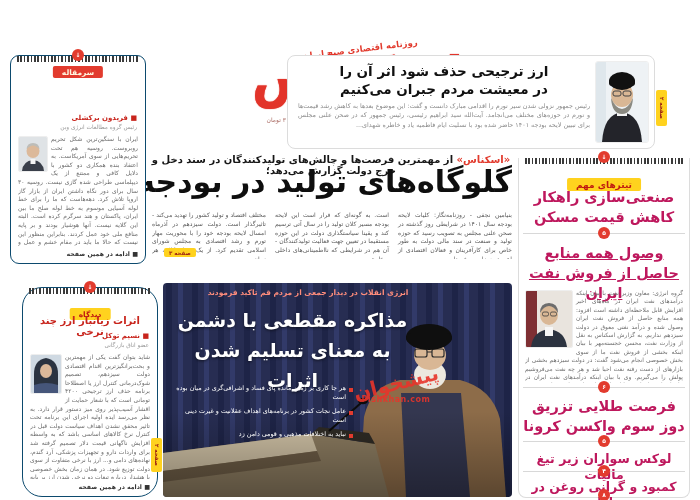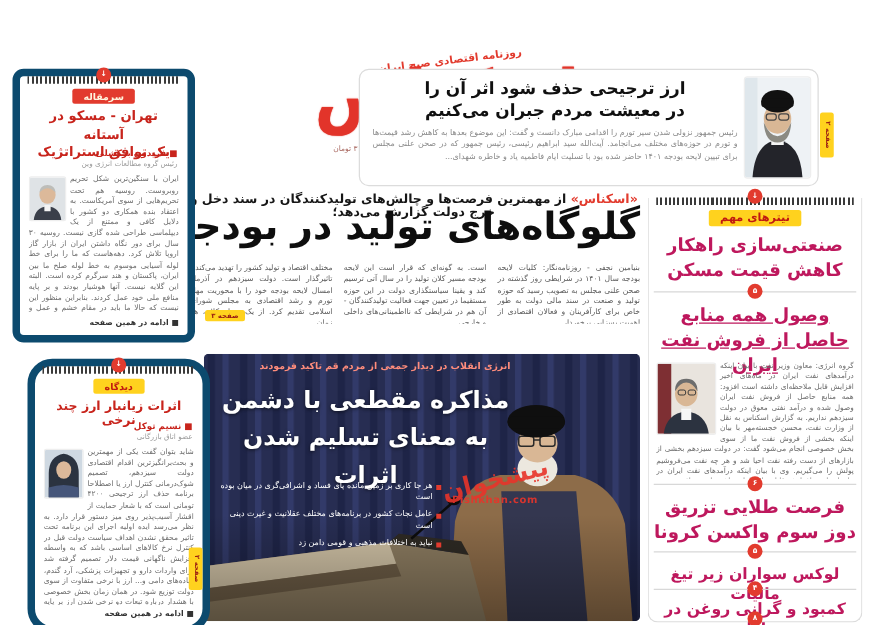--- a/index.html
+++ b/index.html
@@ -2,30 +2,30 @@
 <html dir="rtl" lang="fa"><head>
 <meta charset="utf-8">
 <style>
   html,body{margin:0;padding:0;background:#fff;}
   #page{position:relative;width:700px;height:500px;background:#ffffff;overflow:hidden;
         font-family:"DejaVu Sans",sans-serif;direction:rtl;}
   .abs{position:absolute;}
   .center{text-align:center;}
   .jtext{text-align:justify;}
   
-  .tbox{position:absolute;border:6px solid #0c4a6e;border-radius:9px;background:#fff;}
+  .tbox{position:absolute;border:1px solid #0c4a6e;border-radius:9px;background:#fff;}
   .graybox{position:absolute;border:1px solid #dcdcdc;border-radius:8px;background:#fff;}
   .barcode{position:absolute;top:0;left:6px;right:6px;height:6px;
            background:repeating-linear-gradient(90deg,#3a3a3a 0 1.6px,transparent 1.6px 3.4px);}
   .badge{position:absolute;width:12px;height:12px;border-radius:50%;background:#e23b2e;
          color:#fff;font-size:6px;line-height:12px;text-align:center;font-weight:bold;z-index:3;}
   .lbl{position:absolute;left:50%;transform:translateX(-50%);font-weight:bold;border-radius:2px;
        padding:1.5px 9px;white-space:nowrap;}
   .lbl-red{background:#e23b2e;color:#fff7e0;font-size:7.5px;}
-  .lbl-yel{background:#ffd21e;color:#c01910;font-size:7.5px;}
+  .lbl-yel{background:#ffd21e;color:#c01910;font-size:7.5px;margin-top:10px;}
   .htag{position:absolute;background:#ffd21e;color:#9a1b12;font-size:5.5px;font-weight:bold;
         padding:1.5px 5px;border-radius:2px;white-space:nowrap;z-index:5;}
   .vtag{position:absolute;background:#ffd21e;color:#9a1b12;display:flex;align-items:center;
         justify-content:center;border-radius:2px;z-index:5;}
   .vtag>span{transform:rotate(90deg);white-space:nowrap;font-size:5.5px;font-weight:bold;}
   .divider{position:absolute;left:4px;right:4px;height:1px;background:#d8d8d8;}
   
   .sb-h{position:absolute;left:4px;right:4px;text-align:center;font-weight:bold;color:#be185d;}
   .sb-h .l{display:block;}
   
@@ -119,21 +119,21 @@
       <span style="display:block;">مذاکره مقطعی با دشمن</span>
       <span style="display:block;">به معنای تسلیم شدن اثرات</span>
     </div>
     <div class="abs" style="left:8px;top:101px;width:182px;color:#fff;font-size:6.4px;line-height:9px;">
       <div class="ph-bullet" style="margin-bottom:5px;">
         <span class="sq"></span>
         <span>هر جا کاری بر زمین مانده پای فساد و اشرافی‌گری در میان بوده است</span>
       </div>
       <div class="ph-bullet" style="margin-bottom:5px;">
         <span class="sq"></span>
-        <span>عامل نجات کشور در برنامه‌های مختلف عقلانیت و غیرت دینی است</span>
+        <span>عامل نجات کشور در برنامه‌های اهداف عقلانیت و غیرت دینی است</span>
       </div>
       <div class="ph-bullet">
         <span class="sq"></span>
         <span>نباید به اختلافات مذهبی و قومی دامن زد</span>
       </div>
     </div>
     <div class="abs center" style="left:188px;top:88px;width:90px;color:#e8342a;opacity:.9;">
       <span style="display:block;font-size:20px;font-weight:900;transform:rotate(-14deg);">پیشخوان</span>
       <span style="display:block;font-size:8px;font-weight:bold;letter-spacing:.5px;direction:ltr;">Pishkhan.com</span>
     </div>
@@ -186,24 +186,20 @@
     <span class="badge" style="top:307px;left:79px;">۴</span>
 
     <div class="sb-h" style="top:321px;font-size:12.5px;line-height:16px;">کمبود و گرانی روغن در بازار</div>
     <span class="badge" style="top:331px;left:79px;">۸</span>
   </div>
 
   <div class="tbox" style="left:10px;top:55px;width:134px;height:207px;">
     <div class="barcode"></div>
     <span class="badge" style="top:-7px;left:61px;">↓</span>
     <span class="lbl lbl-red" style="top:10px;">سرمقاله</span>
-    <div class="abs center" style="top:25px;left:6px;right:6px;color:#c8241c;font-size:10.5px;line-height:14.5px;font-weight:bold;">
-      <span style="display:block;">تهران - مسکو در آستانه</span>
-      <span style="display:block;">یک توافق استراتژیک</span>
-    </div>
     <div class="abs" style="top:58px;right:8px;left:4px;text-align:right;color:#c8241c;font-size:7px;font-weight:bold;">■ فریدون برکشلی</div>
     <div class="abs" style="top:68px;right:8px;left:8px;text-align:right;color:#9a9a9a;font-size:5.8px;">رئیس گروه مطالعات انرژی وین</div>
     <div class="abs jtext" style="top:79px;left:7px;right:7px;bottom:17px;font-size:6px;line-height:8.6px;color:#6b6b6b;overflow:hidden;">
       <svg class="pic floatpic" width="28" height="34" viewBox="0 0 28 34" style="border:1px solid #eee;border-radius:2px;">
         <rect width="28" height="34" fill="#dfe3e6"></rect>
         <path d="M3,34 Q4,24 14,23 Q24,24 25,34 Z" fill="#3a3f4a"></path>
         <rect x="11.5" y="22" width="5" height="5" fill="#f4f4f4"></rect>
         <ellipse cx="14" cy="14" rx="6.5" ry="7" fill="#dcb99a"></ellipse>
         <path d="M7.5,12 Q8,6 14,6 Q20,6 20.5,12 Q17,8.5 14,8.5 Q11,8.5 7.5,12 Z" fill="#bdbdb9"></path>
       </svg>

